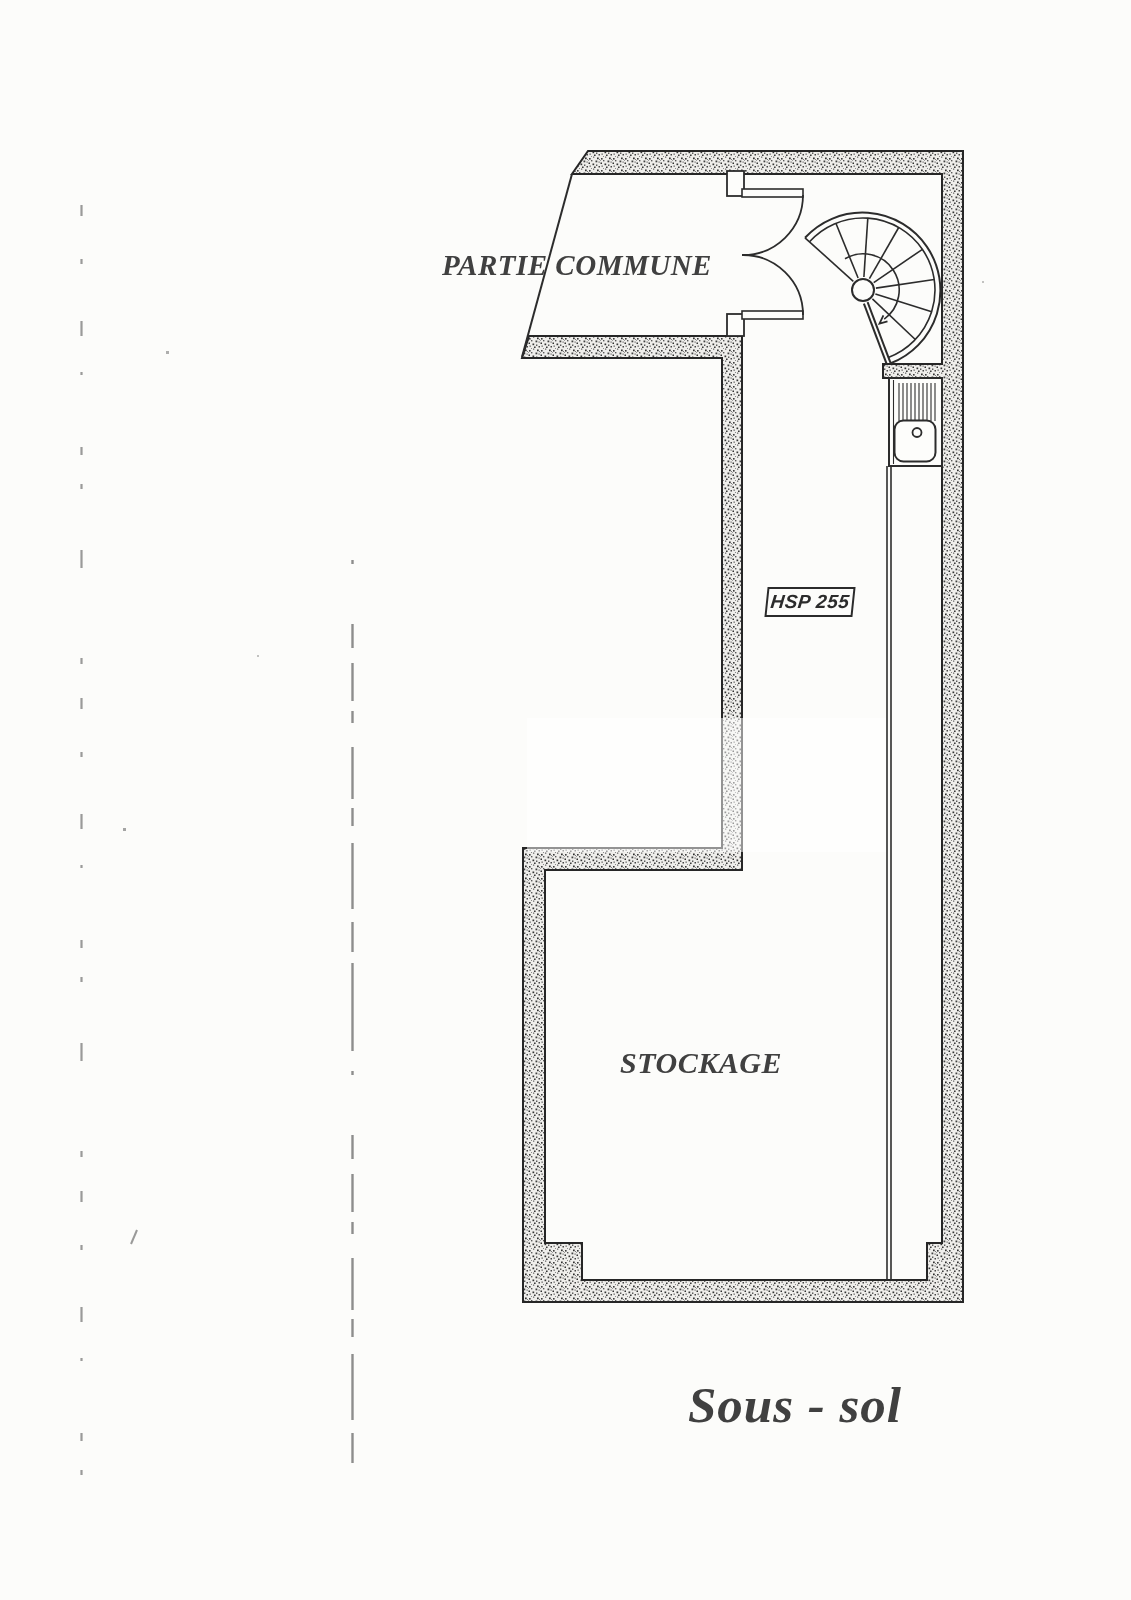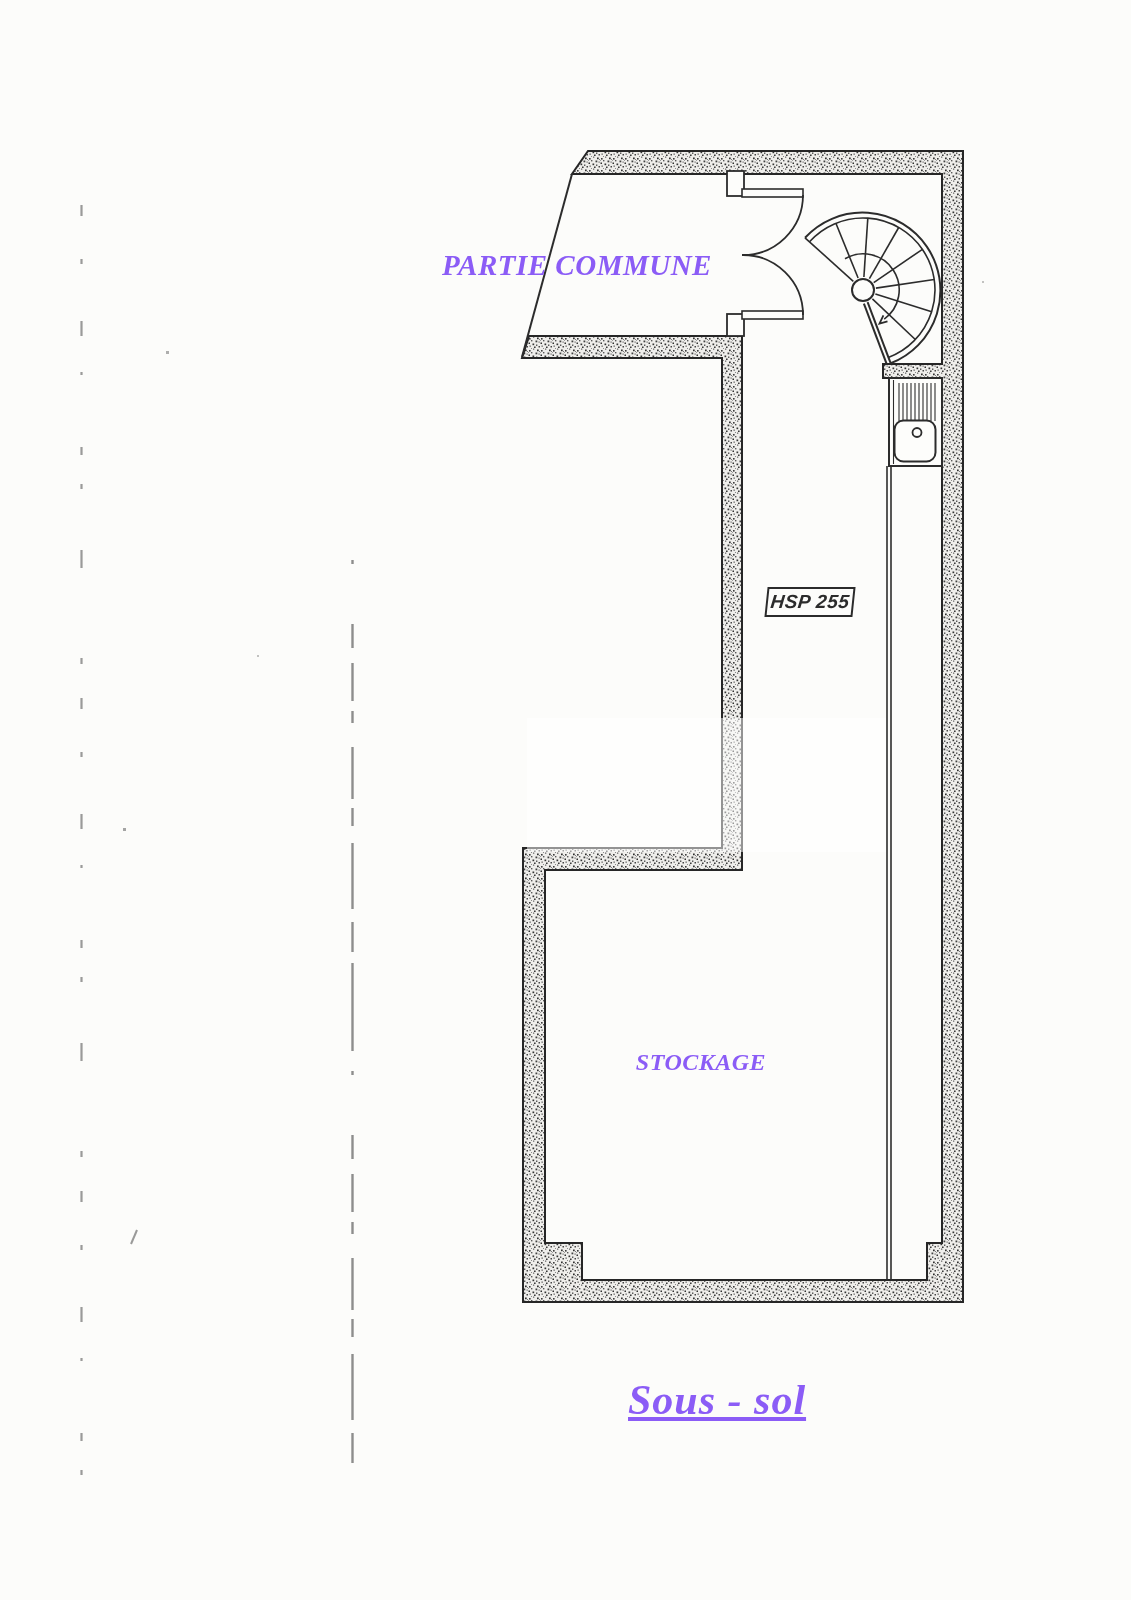--- a/index.html
+++ b/index.html
@@ -4,42 +4,42 @@
 <style>
   html,body { margin:0; padding:0; background:#ffffff; }
   .paper {
     position:relative; width:1131px; height:1600px;
     background:#fcfcfa; overflow:hidden;
     font-family:"Liberation Serif","DejaVu Serif",serif;
   }
   .plan-svg { position:absolute; left:0; top:0; }
   .lbl {
     position:absolute; font-style:italic; font-weight:700;
-    color:#8b5cf6;
+    color:#404040;
   }
   .partie {
     left:438px; top:249px; width:278px; font-size:29px;
     letter-spacing:0.5px; text-align:center; white-space:nowrap;
   }
   .stockage {
-    left:553px; top:1044px; width:296px; font-size:24px;
+    left:553px; top:1044px; width:296px; font-size:30px;
     line-height:37px; text-align:center; letter-spacing:0.5px;
   }
   .hsp-box {
     position:absolute; left:766px; top:587px; width:84px; height:26px;
     border:2px solid #2b2b2b; transform:skewX(-6deg);
     display:flex; align-items:center; justify-content:center;
     background:rgba(252,252,250,0.95);
     font-family:"Liberation Sans","DejaVu Sans",sans-serif;
     font-style:italic; font-weight:700; font-size:19px;
     color:#2b2b2b; letter-spacing:0.5px; white-space:nowrap;
   }
   .title {
-    left:628px; top:1376px; width:274px; font-size:42px;
-    text-align:left; letter-spacing:1px; white-space:nowrap;text-decoration:underline;
+    left:628px; top:1376px; width:274px; font-size:51px;
+    text-align:right; letter-spacing:1px; white-space:nowrap;
   }
 </style>
 </head>
 <body>
 
 <div class="paper">
 
   <svg class="plan-svg" width="1131" height="1600" viewBox="0 0 1131 1600">
     <defs>
       <pattern id="stip" width="12" height="12" patternUnits="userSpaceOnUse">

